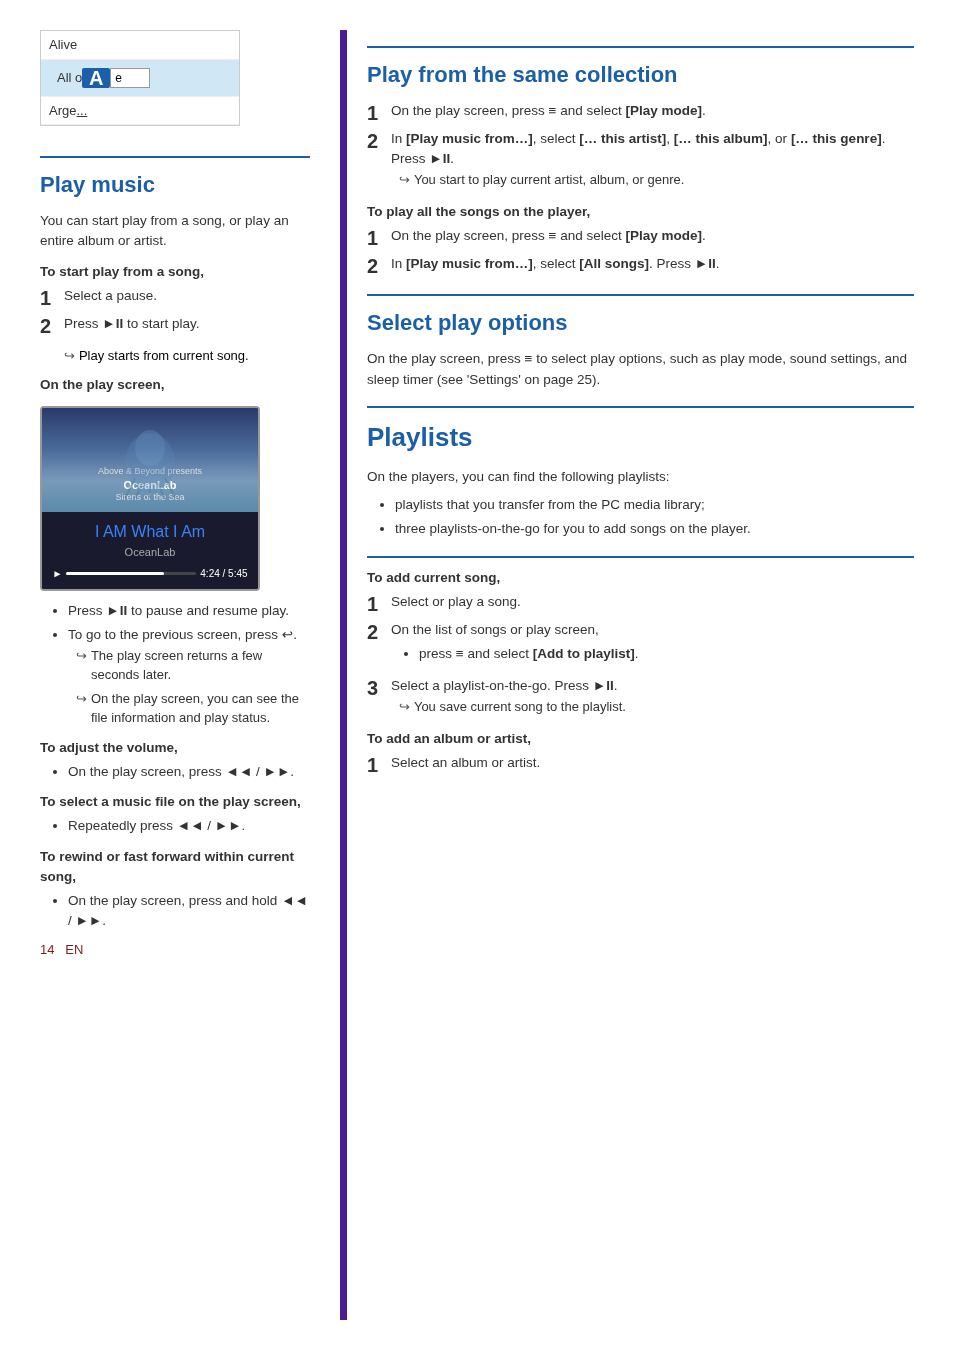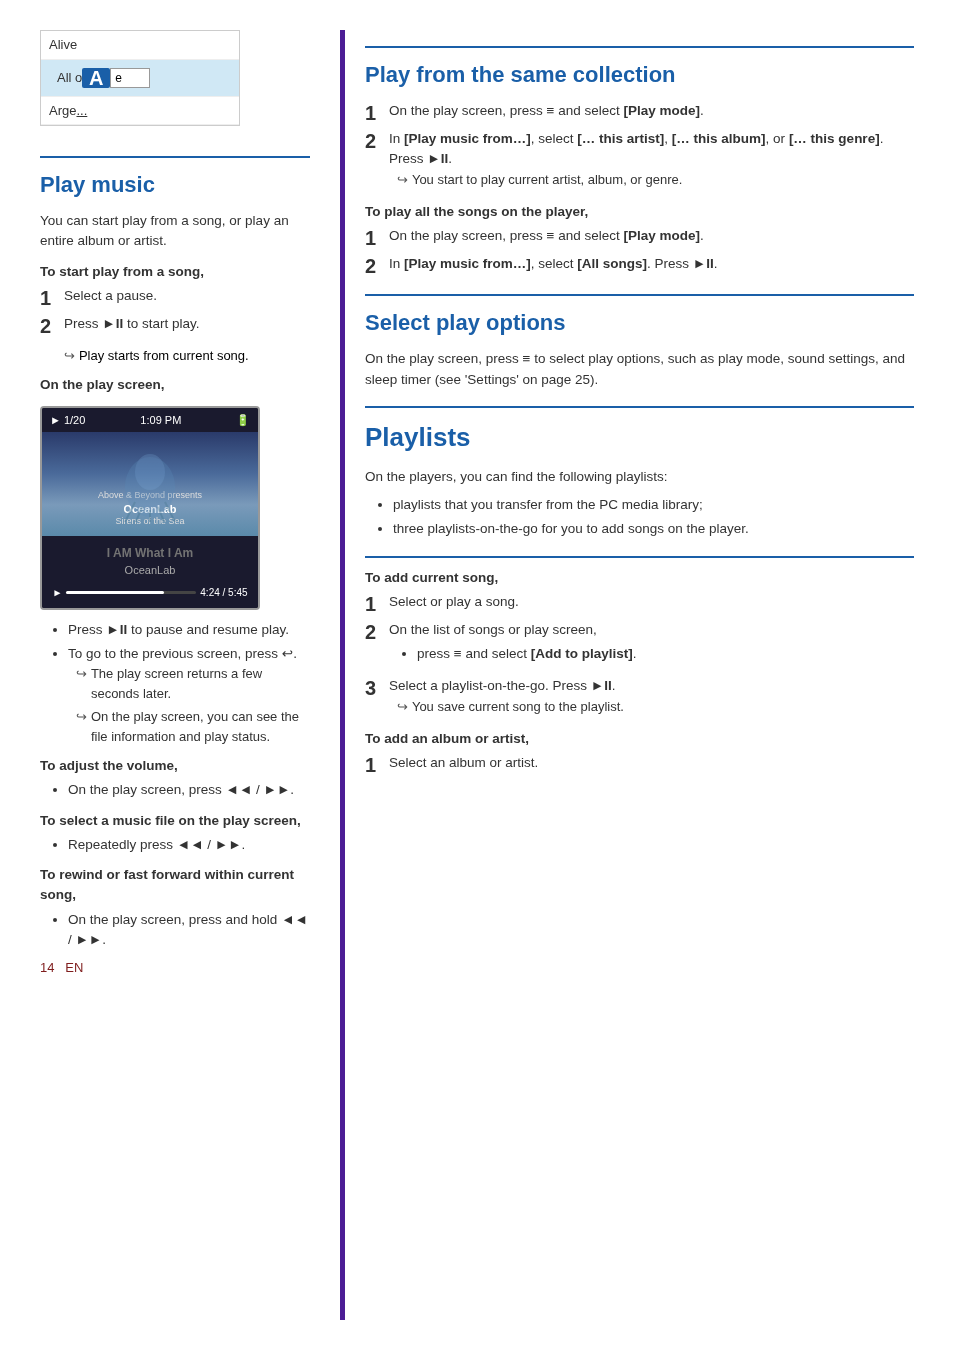--- a/index.html
+++ b/index.html
@@ -19,21 +19,21 @@
       padding: 30px 40px;
     }
     .left-col {
       width: 300px;
       flex-shrink: 0;
       padding-right: 30px;
     }
     .right-col {
       flex: 1;
       padding-left: 20px;
-      border-left: 5px solid #4c1d95;
+      border-left: 7px solid #4c1d95;
     }
     
     .autocomplete-box {
       border: 1px solid #ccc;
       background: #fff;
       width: 200px;
       font-size: 13px;
       margin-bottom: 30px;
     }
     .autocomplete-item {
@@ -147,23 +147,23 @@
       color: #ddd;
       text-align: center;
       line-height: 1.3;
     }
     .player-bottom {
       background: #1a1a2e;
       padding: 8px;
       text-align: center;
     }
     .player-song-title {
-      font-size: 12px;
-      font-weight: bold;
-      color: #737373;
+      font-size: 16px;
+      font-weight: normal;
+      color: #3b82f6;
     }
     .player-artist {
       font-size: 11px;
       color: #aaa;
     }
     .player-progress-bar {
       display: flex;
       align-items: center;
       justify-content: center;
       margin-top: 6px;
@@ -250,25 +250,20 @@
       <li class="step-item">
         <span class="step-num">2</span>
         <span class="step-content">Press <span style="font-weight:bold;">►II</span> to start play.</span>
       </li>
     </ul>
     <div class="arrow-item">Play starts from current song.</div>
 
     <div class="subsection-label">On the play screen,</div>
 
     <div class="player-screen">
-      <div class="player-top-bar">
-        <span>► 1/20</span>
-        <span>1:09 PM</span>
-        <span>🔋</span>
-      </div>
       <div class="player-art">
 
         <svg width="80" height="80" style="position:absolute;top:10px;left:50%;transform:translateX(-50%);opacity:0.5;">
           <ellipse cx="40" cy="45" rx="25" ry="30" fill="#5a8ab8" opacity="0.6"></ellipse>
           <ellipse cx="40" cy="30" rx="15" ry="18" fill="#7aaad8" opacity="0.5"></ellipse>
 
           <line x1="25" y1="60" x2="15" y2="80" stroke="#4a7a98" stroke-width="2"></line>
           <line x1="32" y1="65" x2="25" y2="82" stroke="#4a7a98" stroke-width="2"></line>
           <line x1="40" y1="68" x2="40" y2="85" stroke="#4a7a98" stroke-width="2"></line>
           <line x1="48" y1="65" x2="55" y2="82" stroke="#4a7a98" stroke-width="2"></line>

